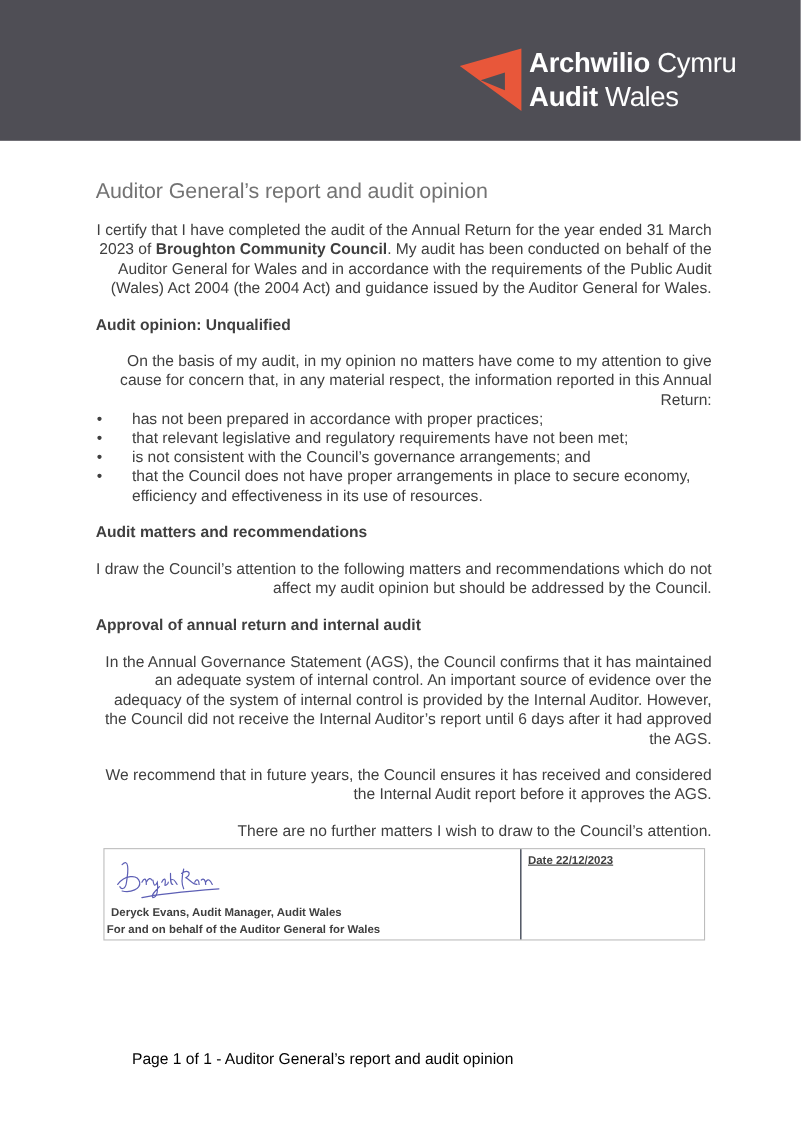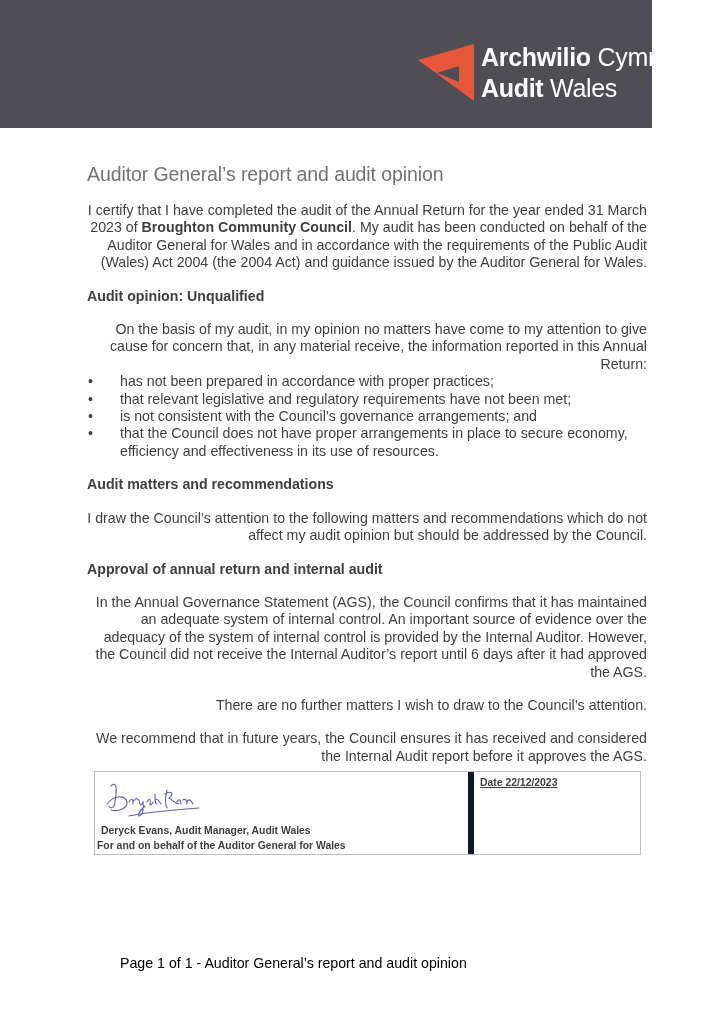--- a/index.html
+++ b/index.html
@@ -1,20 +1,20 @@
 <!DOCTYPE html>
 <html><head>
   <meta charset="utf-8">
   <style>
     * { margin: 0; padding: 0; box-sizing: border-box; }
     html, body { width: 728px; height: 1030px; background: #ffffff; overflow: hidden; }
     body { font-family: "Liberation Sans", sans-serif; color: #3f3f3f; position: relative; }
 
     .header {
-      position: absolute; left: 0; top: 0; width: 652px; height: 128px;
+      position: absolute; left: 0; top: 0; width: 728px; height: 128px;
       background: #4f4e55;
     }
     .logo {
       position: absolute; left: 417px; top: 43px; width: 290px; height: 60px;
     }
     .logo svg.mark { position: absolute; left: 0; top: 0; }
     .logo .line {
       position: absolute; left: 64px; color: #ffffff; font-size: 25px; line-height: 28px;
       white-space: nowrap; letter-spacing: -0.3px;
     }
@@ -36,21 +36,21 @@
     ul.bullets { list-style: none; margin-top: -16px; margin-bottom: 16px; }
     ul.bullets li { position: relative; padding-left: 33px; }
     ul.bullets li .dot {
       position: absolute; left: 1px; top: 0;
     }
 
     .sig-table {
       position: absolute; left: 94px; top: 771px; width: 547px; height: 84px;
       border: 1px solid #bdbdbd; display: flex;
     }
-    .sig-left { width: 379px; border-right: 6px solid #0f172a; position: relative; }
+    .sig-left { width: 379px; border-right: 1px solid #0f172a; position: relative; }
     .sig-right { flex: 1; position: relative; }
     .signature { position: absolute; left: 8px; top: 4px; }
     .sig-name {
       position: absolute; left: 6px; top: 51px; font-size: 10.4px; font-weight: bold;
       color: #3f3f3f; line-height: 15px;
     }
     .sig-behalf {
       position: absolute; left: 2px; top: 66px; font-size: 10.4px; font-weight: bold;
       color: #3f3f3f; line-height: 15px;
     }
@@ -81,38 +81,38 @@
   </div>
 </div>
 
 <div class="content">
   <div class="title">Auditor General’s report and audit opinion</div>
 
   <p><span>I certify that I have completed the audit of the Annual Return for the year ended 31 March 2023 of </span><span class="bold">Broughton Community Council</span><span>. My audit has been conducted on behalf of the Auditor General for Wales and in accordance with the requirements of the Public Audit (Wales) Act 2004 (the 2004 Act) and guidance issued by the Auditor General for Wales.</span></p>
 
   <div class="h">Audit opinion: Unqualified</div>
 
-  <p>On the basis of my audit, in my opinion no matters have come to my attention to give cause for concern that, in any material receive, the information reported in this Annual Return:</p>
+  <p>On the basis of my audit, in my opinion no matters have come to my attention to give cause for concern that, in any material respect, the information reported in this Annual Return:</p>
 
   <ul class="bullets">
     <li><span class="dot">•</span><span>has not been prepared in accordance with proper practices;</span></li>
     <li><span class="dot">•</span><span>that relevant legislative and regulatory requirements have not been met;</span></li>
     <li><span class="dot">•</span><span>is not consistent with the Council’s governance arrangements; and</span></li>
     <li><span class="dot">•</span><span>that the Council does not have proper arrangements in place to secure economy, efficiency and effectiveness in its use of resources.</span></li>
   </ul>
 
   <div class="h">Audit matters and recommendations</div>
   <p>I draw the Council’s attention to the following matters and recommendations which do not affect my audit opinion but should be addressed by the Council.</p>
 
   <div class="h">Approval of annual return and internal audit</div>
   <p>In the Annual Governance Statement (AGS), the Council confirms that it has maintained an adequate system of internal control. An important source of evidence over the adequacy of the system of internal control is provided by the Internal Auditor. However, the Council did not receive the Internal Auditor’s report until 6 days after it had approved the AGS.</p>
 
+  <p>We recommend that in future years, the Council ensures it has received and considered the Internal Audit report before it approves the AGS.</p>
+
   <p>There are no further matters I wish to draw to the Council’s attention.</p>
-
-  <p>We recommend that in future years, the Council ensures it has received and considered the Internal Audit report before it approves the AGS.</p>
 </div>
 
 <div class="sig-table">
   <div class="sig-left">
     <svg class="signature" width="100" height="46" viewBox="0 0 100 46">
       <g fill="none" stroke="#5d5fb5" stroke-width="1.1" stroke-linecap="round">
         <path d="M8 10 C14 4, 14 14, 12 26 C11 34, 6 32, 6 30"></path>
         <path d="M4 28 C10 20, 22 18, 24 26 C25 32, 16 36, 8 34"></path>
         <path d="M26 26 C28 22, 30 22, 30 28 M30 26 C32 22, 34 22, 35 24 M36 24 C37 30, 38 30, 40 26 C41 32, 40 40, 36 40 C34 38, 38 34, 42 30"></path>
         <path d="M44 26 C46 22, 48 22, 47 28 C46 30, 50 28, 50 26 M52 18 C52 24, 52 28, 54 28 M52 24 C56 22, 56 26, 58 28"></path>

